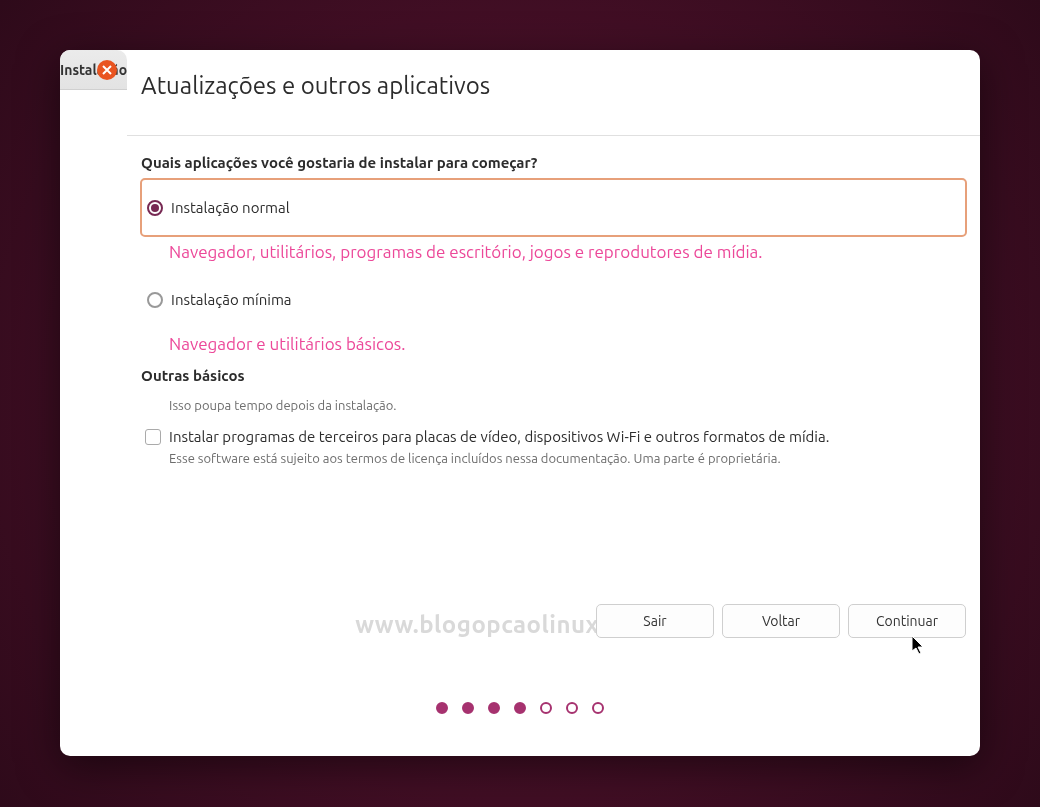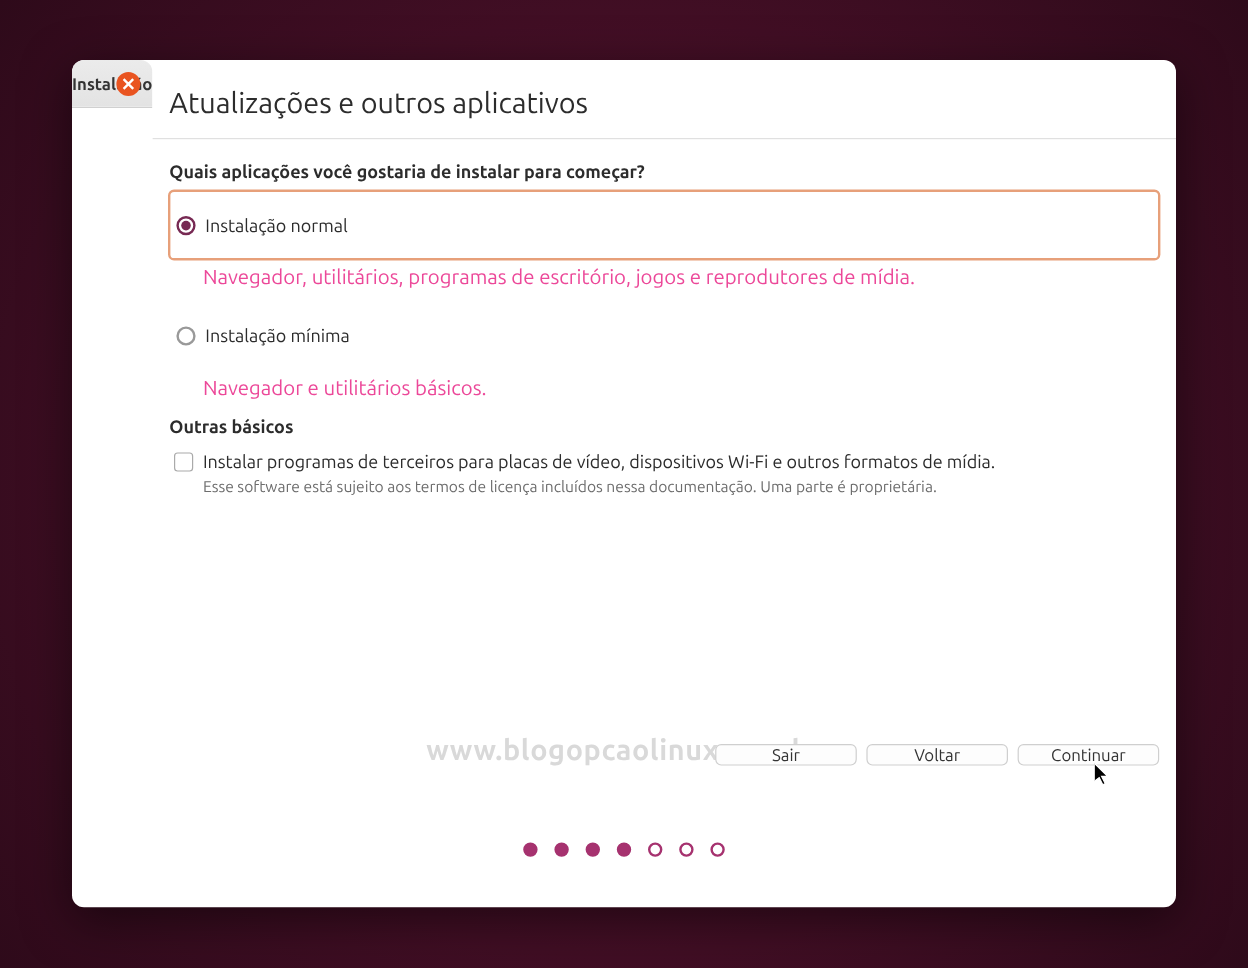--- a/index.html
+++ b/index.html
@@ -49,21 +49,21 @@
     flex: 1;
     padding: 22px 14px 0 14px;
     display: flex;
     flex-direction: column;
     overflow: hidden;
   }
   .page-title {
     font-size: 24px;
     font-weight: 400;
     color: #2c2c2c;
-    margin-bottom: 16px;
+    margin-bottom: 36px;
   }
   .separator {
     height: 1px;
     background: #e0e0e0;
     margin: 0 -14px 18px -14px;
   }
   .question {
     font-size: 15px;
     font-weight: 700;
     color: #2c2c2c;
@@ -140,21 +140,21 @@
   }
   .button-row {
     position: absolute;
     right: 14px;
     bottom: 118px;
     display: flex;
     gap: 8px;
   }
   .btn {
     min-width: 118px;
-    height: 18px;
+    height: 34px;
     background: #fdfdfd;
     border: 1px solid #cfcfcf;
     border-radius: 5px;
     font-size: 14px;
     color: #333;
     display: flex;
     align-items: center;
     justify-content: center;
     cursor: pointer;
   }
@@ -220,20 +220,21 @@
     <div class="option-desc">Navegador, utilitários, programas de escritório, jogos e reprodutores de mídia.</div>
 
     <div class="radio-row">
       <span class="radio"></span>
       <span class="radio-label">Instalação mínima</span>
     </div>
     <div class="option-desc">Navegador e utilitários básicos.</div>
 
     <div class="section-sub">Outras básicos</div>
 
+    <div class="check-desc">Isso poupa tempo depois da instalação.</div>
 
     <div class="check-row">
       <span class="checkbox"></span>
       <span class="check-label">Instalar programas de terceiros para placas de vídeo, dispositivos Wi-Fi e outros formatos de mídia.</span>
     </div>
     <div class="check-desc">Esse software está sujeito aos termos de licença incluídos nessa documentação. Uma parte é proprietária.</div>
 
     <div class="watermark">www.blogopcaolinux.com.br</div>
 
     <div class="button-row">

